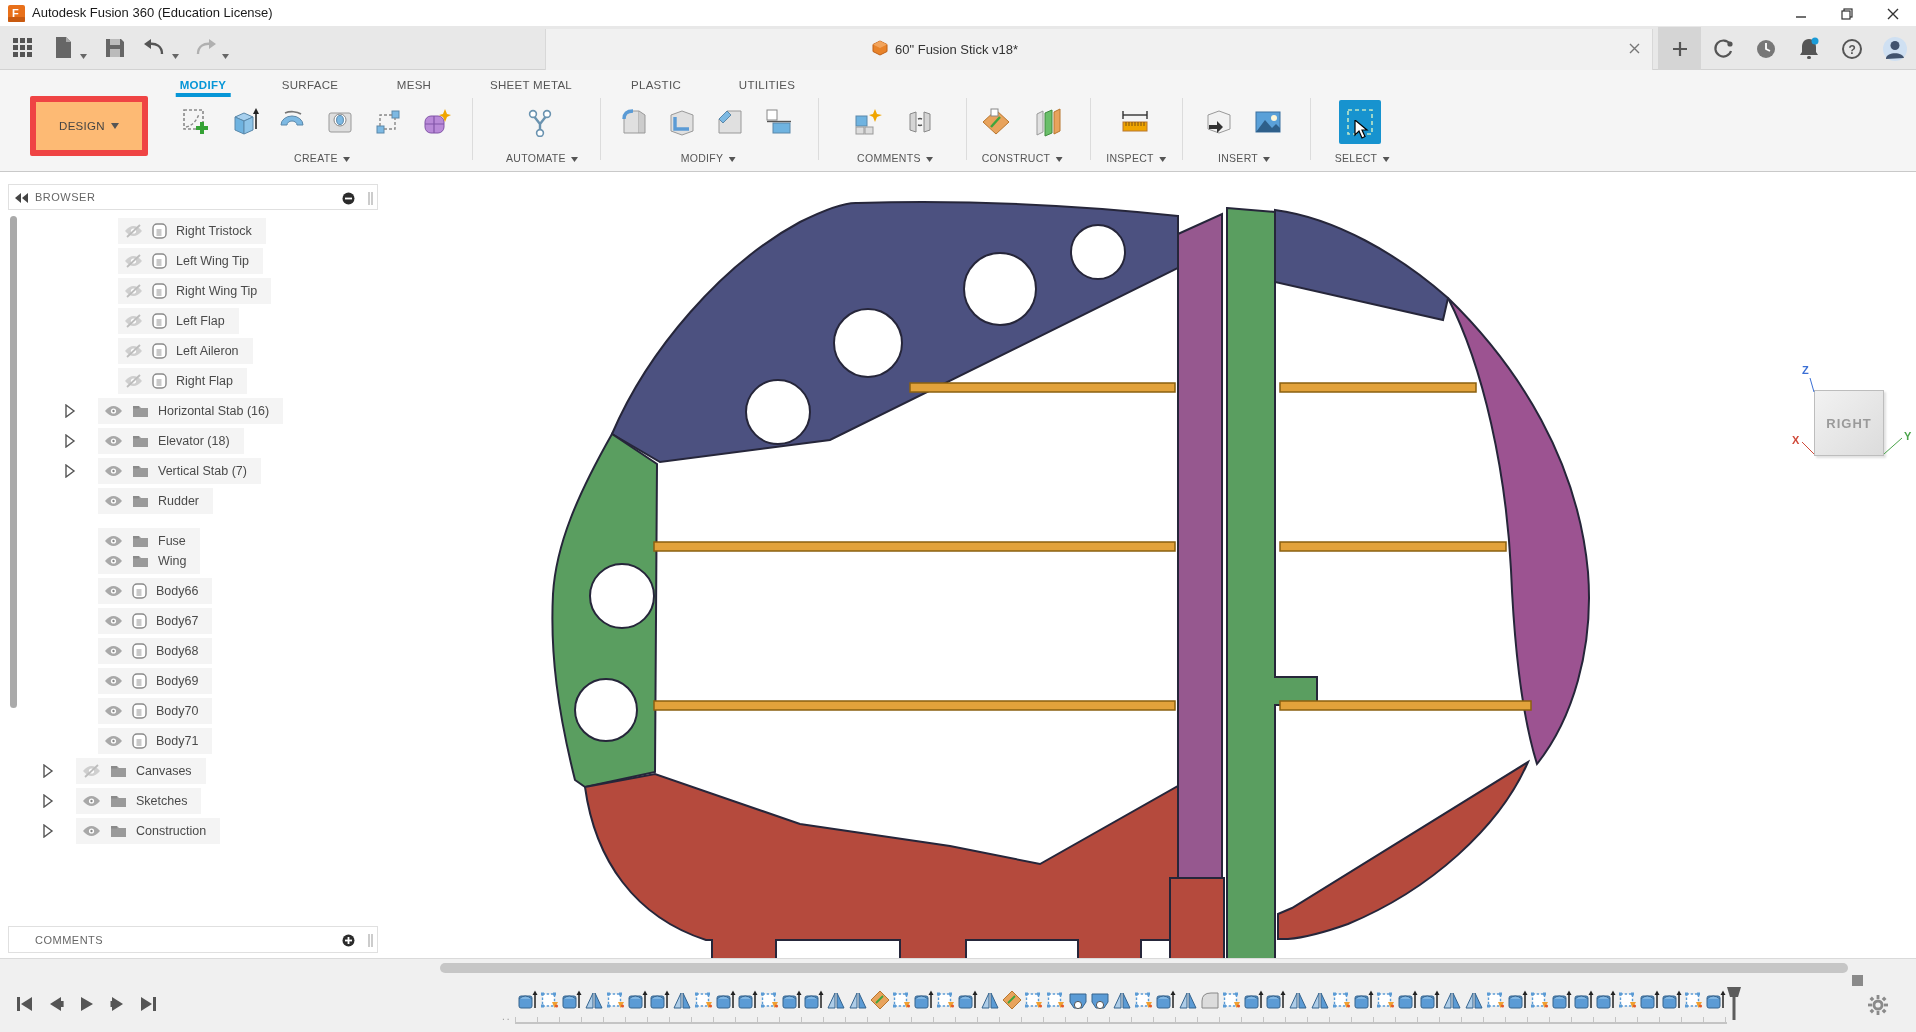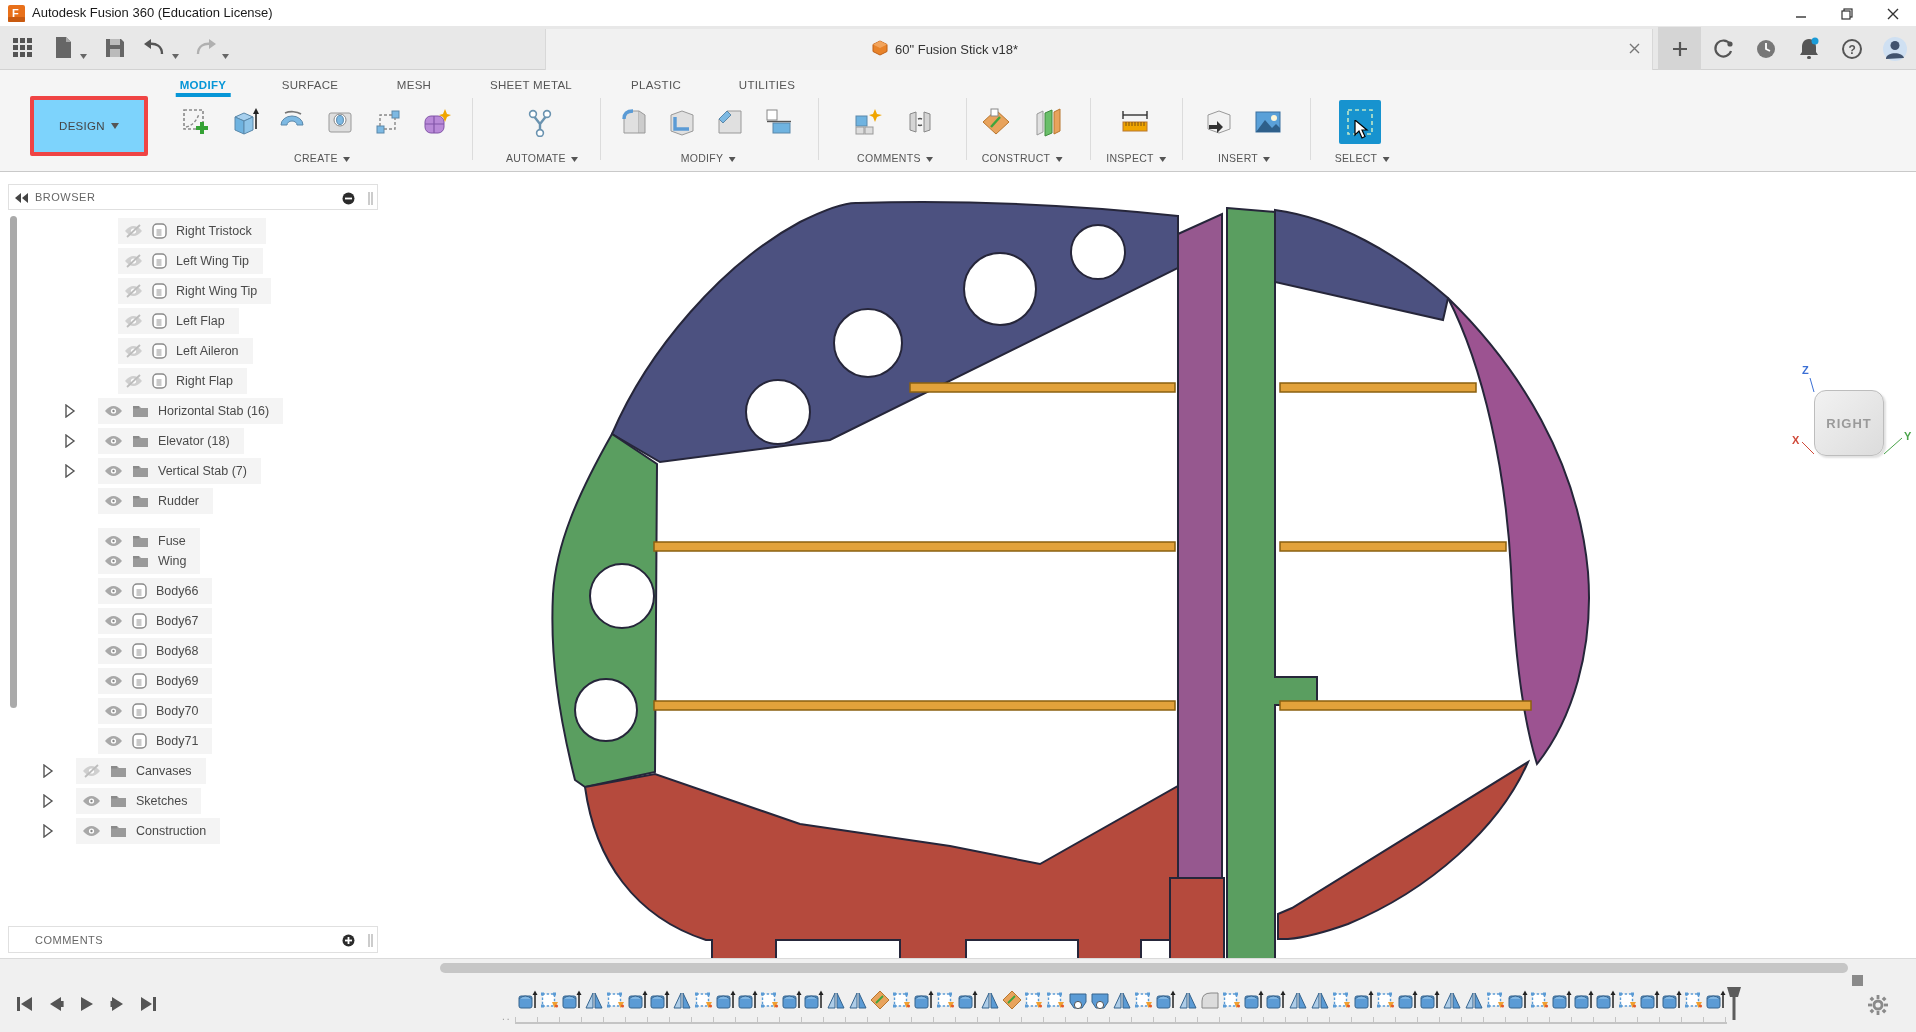--- a/index.html
+++ b/index.html
@@ -21,33 +21,33 @@
   #tab-close { position:absolute; left:1625px; top:12px; width:18px; height:18px; display:flex; align-items:center; justify-content:center; }
   #right-icons { position:absolute; right:0; top:0; height:43px; display:flex; align-items:center; }
   .righticon { width:43px; height:43px; display:flex; align-items:center; justify-content:center; position:relative; }
   #add-tab { background:#d5d5d5; }
 
   
   #ribbon { position:absolute; left:0; top:70px; width:1916px; height:102px; background:#f5f5f5; border-bottom:1px solid #c9c9c9; }
   .ribbon-tab { position:absolute; top:6px; transform:translateX(-50%); font-size:11.5px; color:#555; letter-spacing:.3px; padding:3px 4px; }
   .ribbon-tab.active { color:#0696d7; font-weight:bold; }
   .ribbon-tab.active::after { content:""; position:absolute; left:0; right:0; bottom:-3px; height:4px; background:#0696d7; }
-  #design-box { position:absolute; left:30px; top:26px; width:118px; height:60px; background:#7dd3fc; border:4px solid #ef4444; border-radius:2px; display:flex; align-items:center; justify-content:center; font-size:11.5px; color:#444; letter-spacing:.3px; gap:6px; }
+  #design-box { position:absolute; left:30px; top:26px; width:118px; height:60px; background:#fdba74; border:6px solid #ef4444; border-radius:2px; display:flex; align-items:center; justify-content:center; font-size:11.5px; color:#444; letter-spacing:.3px; gap:6px; }
   .ricon { position:absolute; top:30px; width:42px; height:44px; transform:translateX(-50%); display:flex; align-items:center; justify-content:center; }
   .ricon.active-tool { background:#1793cf; border-radius:2px; }
   .grouplabel { position:absolute; top:82px; transform:translateX(-50%); font-size:10.5px; color:#555; letter-spacing:.3px; white-space:nowrap; }
   .gsep { position:absolute; top:28px; width:1px; height:62px; background:#dcdcdc; }
 
   
   #viewport { position:absolute; left:0; top:172px; width:1916px; height:786px; background:#ffffff; }
   #model-svg { position:absolute; left:0; top:0; }
 
   
   #viewcube { position:absolute; left:1796px; top:196px; width:120px; height:106px; }
-  #cube-face { position:absolute; left:18px; top:22px; width:70px; height:66px; background:linear-gradient(135deg,#f2f2f2,#dcdcdc); border:1px solid #bdbdbd; border-radius:12px; box-shadow:2px 2px 2px rgba(0,0,0,.12); display:flex; align-items:center; justify-content:center; }
+  #cube-face { position:absolute; left:18px; top:22px; width:70px; height:66px; background:linear-gradient(135deg,#f2f2f2,#dcdcdc); border:1px solid #bdbdbd; border-radius:0; box-shadow:2px 2px 2px rgba(0,0,0,.12); display:flex; align-items:center; justify-content:center; }
   #cube-face span { font-size:13px; font-weight:bold; color:#9a9a9a; letter-spacing:1px; }
   .axis-label { position:absolute; font-size:11px; font-weight:bold; }
 
   
   #browser { position:absolute; left:8px; top:184px; width:370px; }
   #browser-header { position:relative; height:26px; background:#fff; border:1px solid #e0e0e0; display:flex; align-items:center; }
   #browser-title { font-size:11px; color:#666; letter-spacing:.5px; margin-left:26px; }
   #browser-scrollbar { position:absolute; left:2px; top:32px; width:7px; height:492px; background:#aaaaaa; border-radius:4px; }
   #tree { position:absolute; left:0px; top:32px; width:370px; }
   .trow { position:relative; height:30px; display:flex; align-items:center; }

